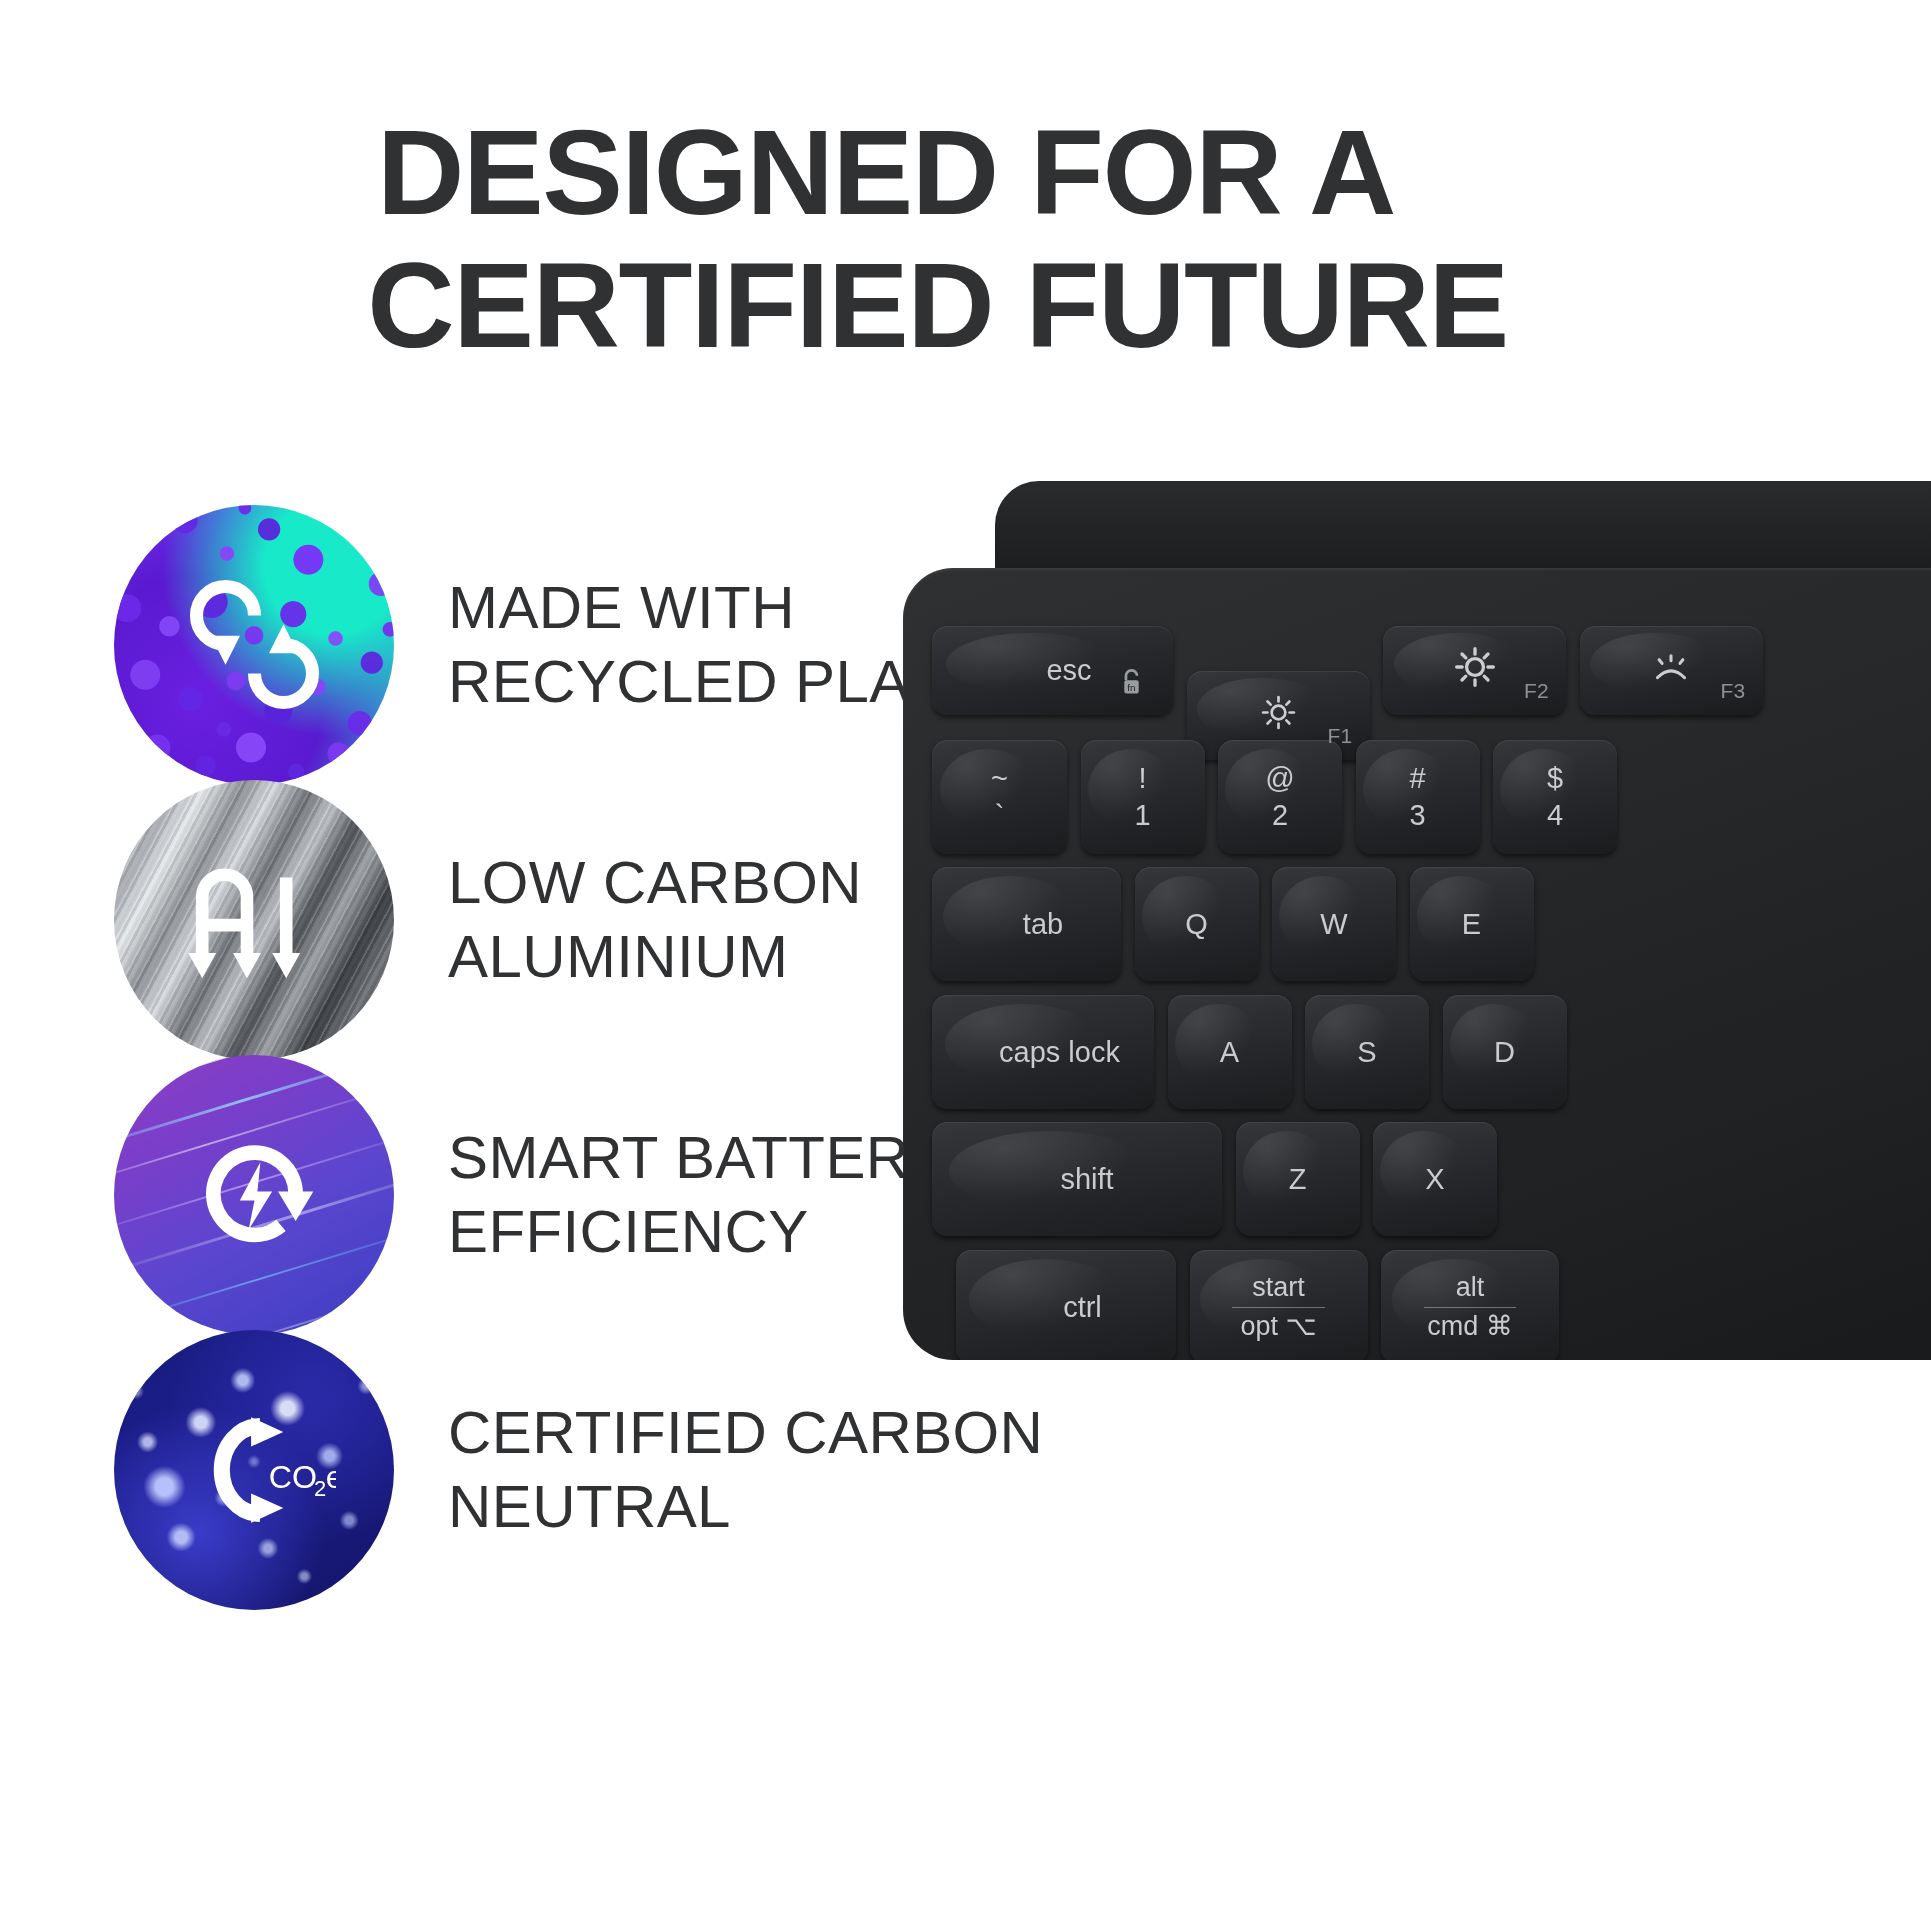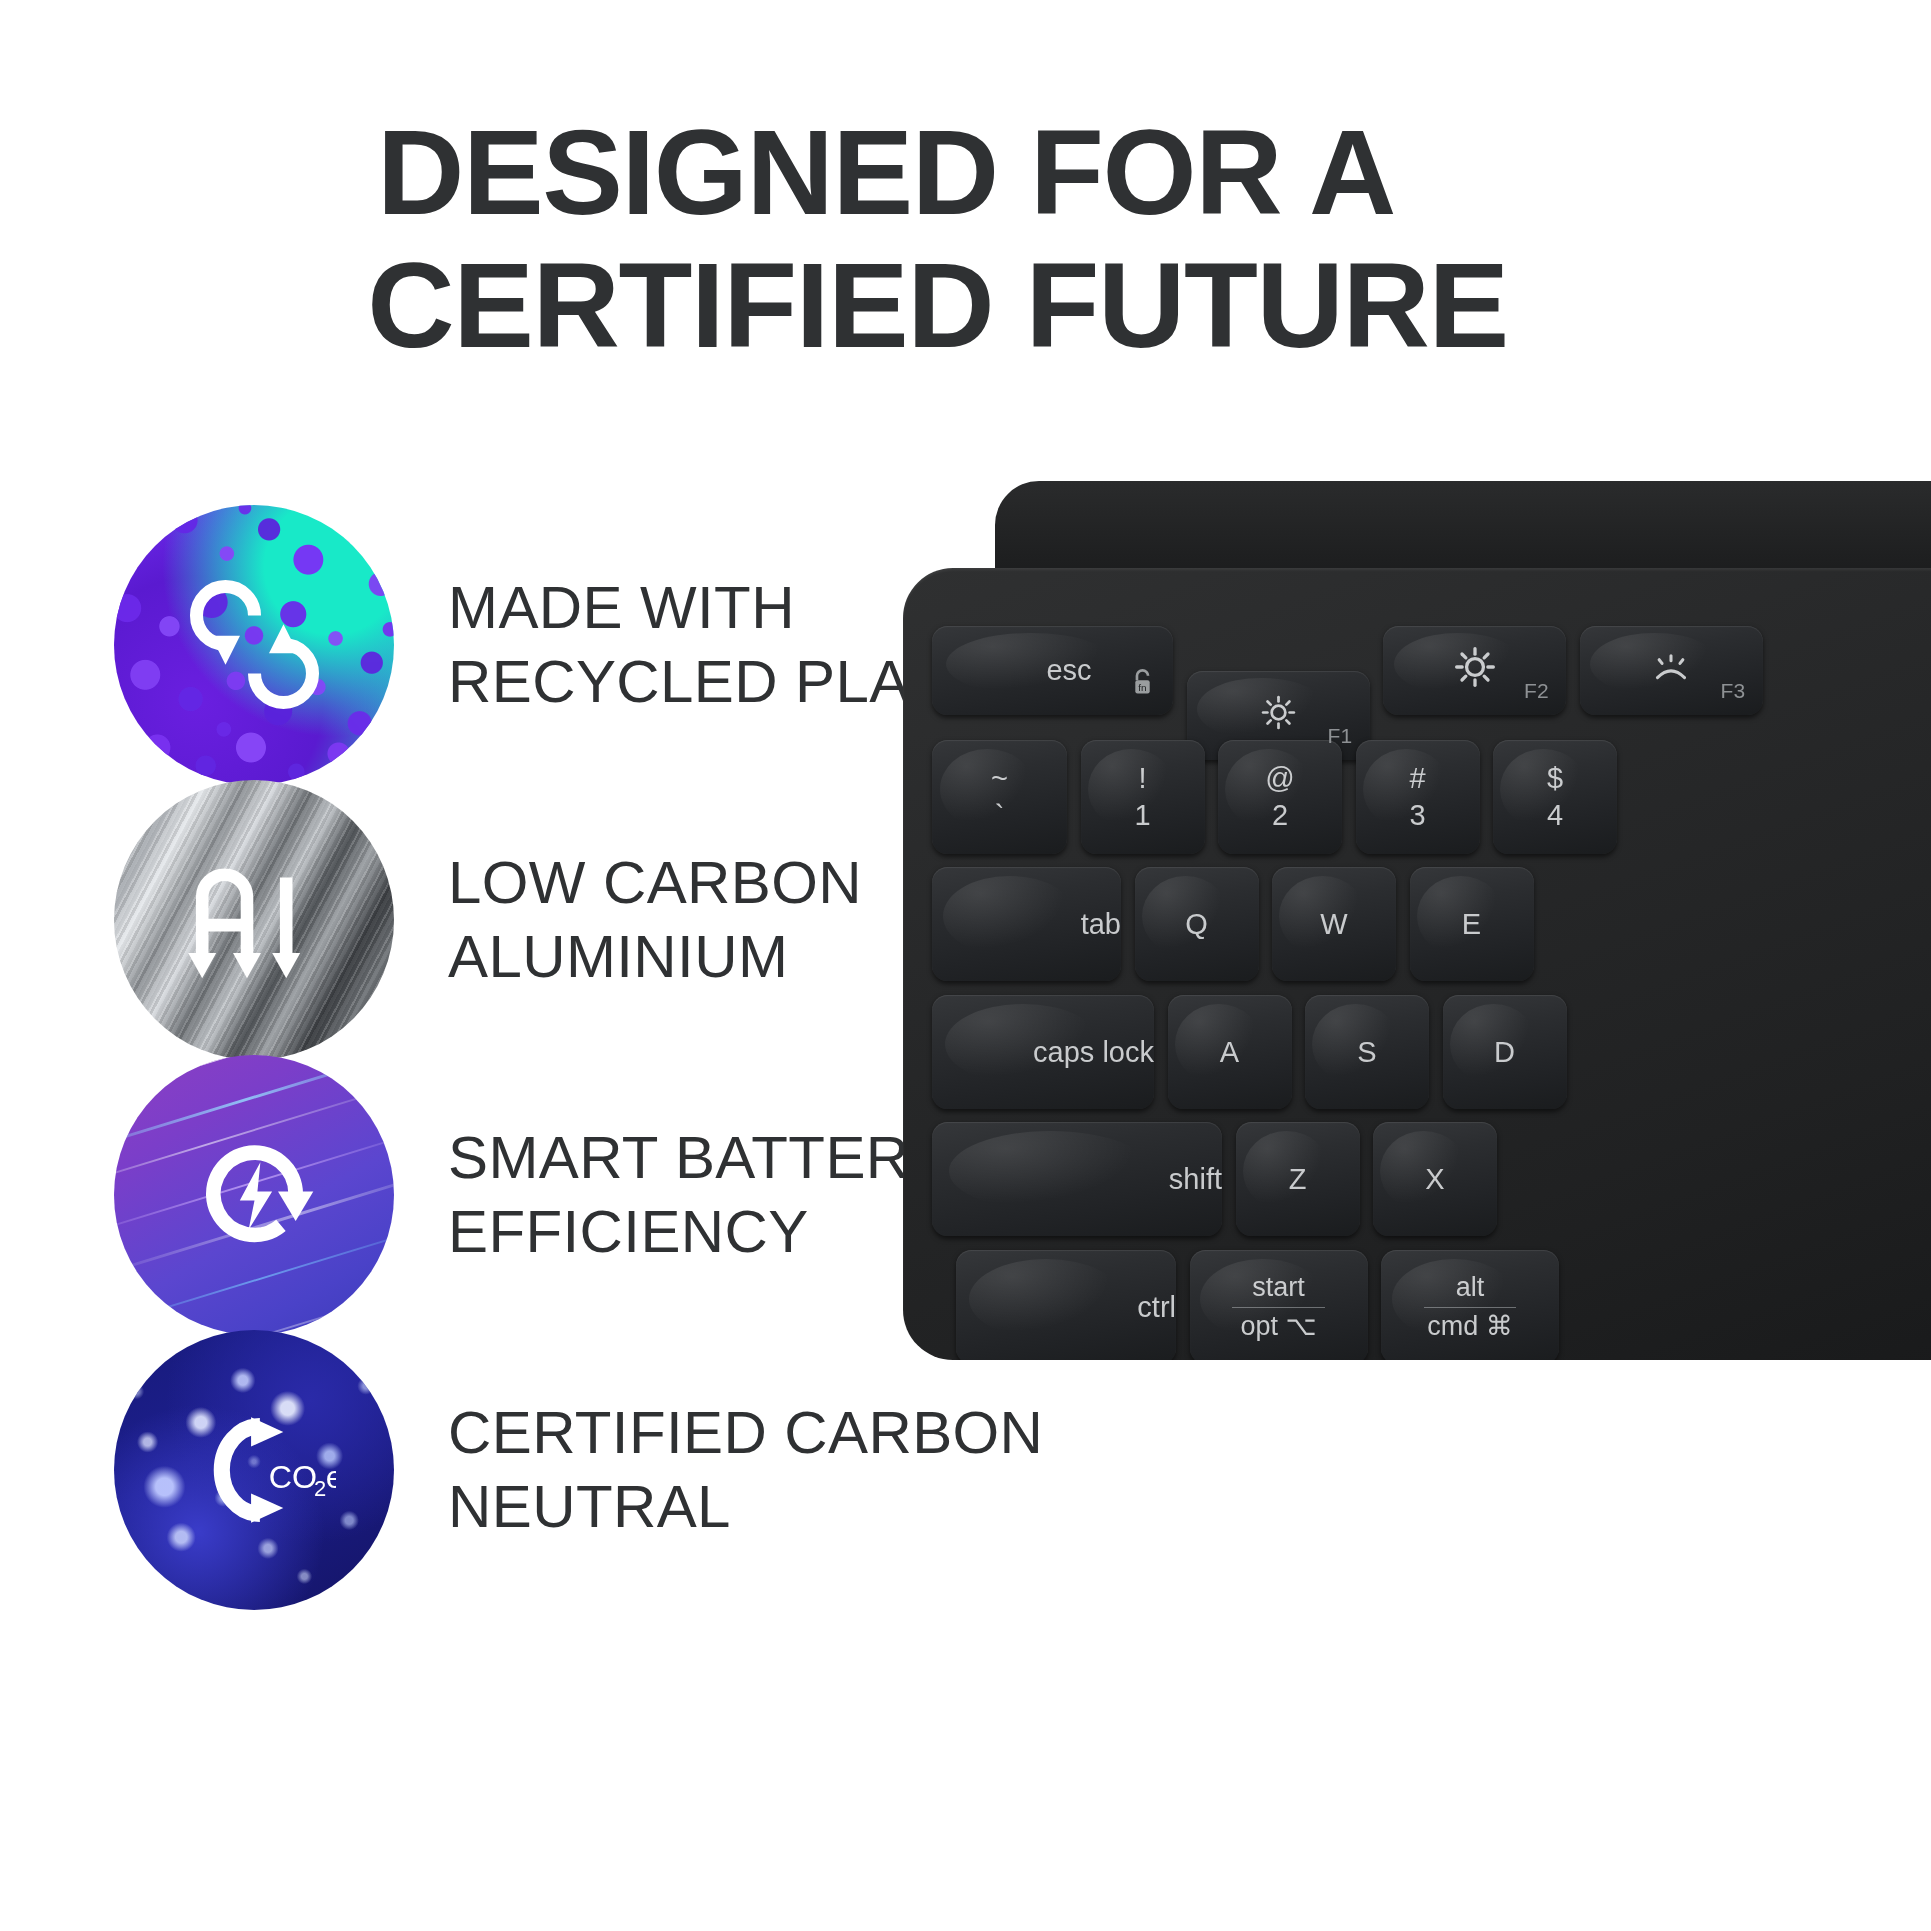--- a/index.html
+++ b/index.html
@@ -205,27 +205,27 @@
   .key::after{ 
     content:"";
     position:absolute;
     left:6%; top:8%;
     width:70%; height:70%;
     border-radius:50%;
     background:radial-gradient(ellipse at 28% 22%, rgba(255,255,255,.10) 0%, rgba(255,255,255,0) 62%);
     pointer-events:none;
   }
   .key .klabel{ position:relative; z-index:2; }
-  .key.left-label{ justify-content:flex-end; padding-left:33px; }
+  .key.left-label{ justify-content:center; padding-left:33px; }
   .key .fmark{
     position:absolute; right:17.4px; bottom:11.6px;
     font-size:21px; color:#8e9194; z-index:2;
   }
   .key .fnlock{
-    position:absolute; right:17px; bottom:9.7px; z-index:2;
+    position:absolute; right:28px; bottom:9.7px; z-index:2;
   }
   .key.dual{ flex-direction:column; gap:0; justify-content:center; }
   .key.dual .top{ font-size:27px; line-height:1.05; }
   .key.dual .bot{ font-size:27px; line-height:1.05; }
   .key.dual .divider{
     width:52%; height:1px; background:#6d7073; margin:4.8px 0;
   }
   .key.numkey{ flex-direction:column; justify-content:center; }
   .key.numkey .sym{ font-size:29px; line-height:1.0; }
   .key.numkey .num{ font-size:29px; line-height:1.0; margin-top:7.7px; }

